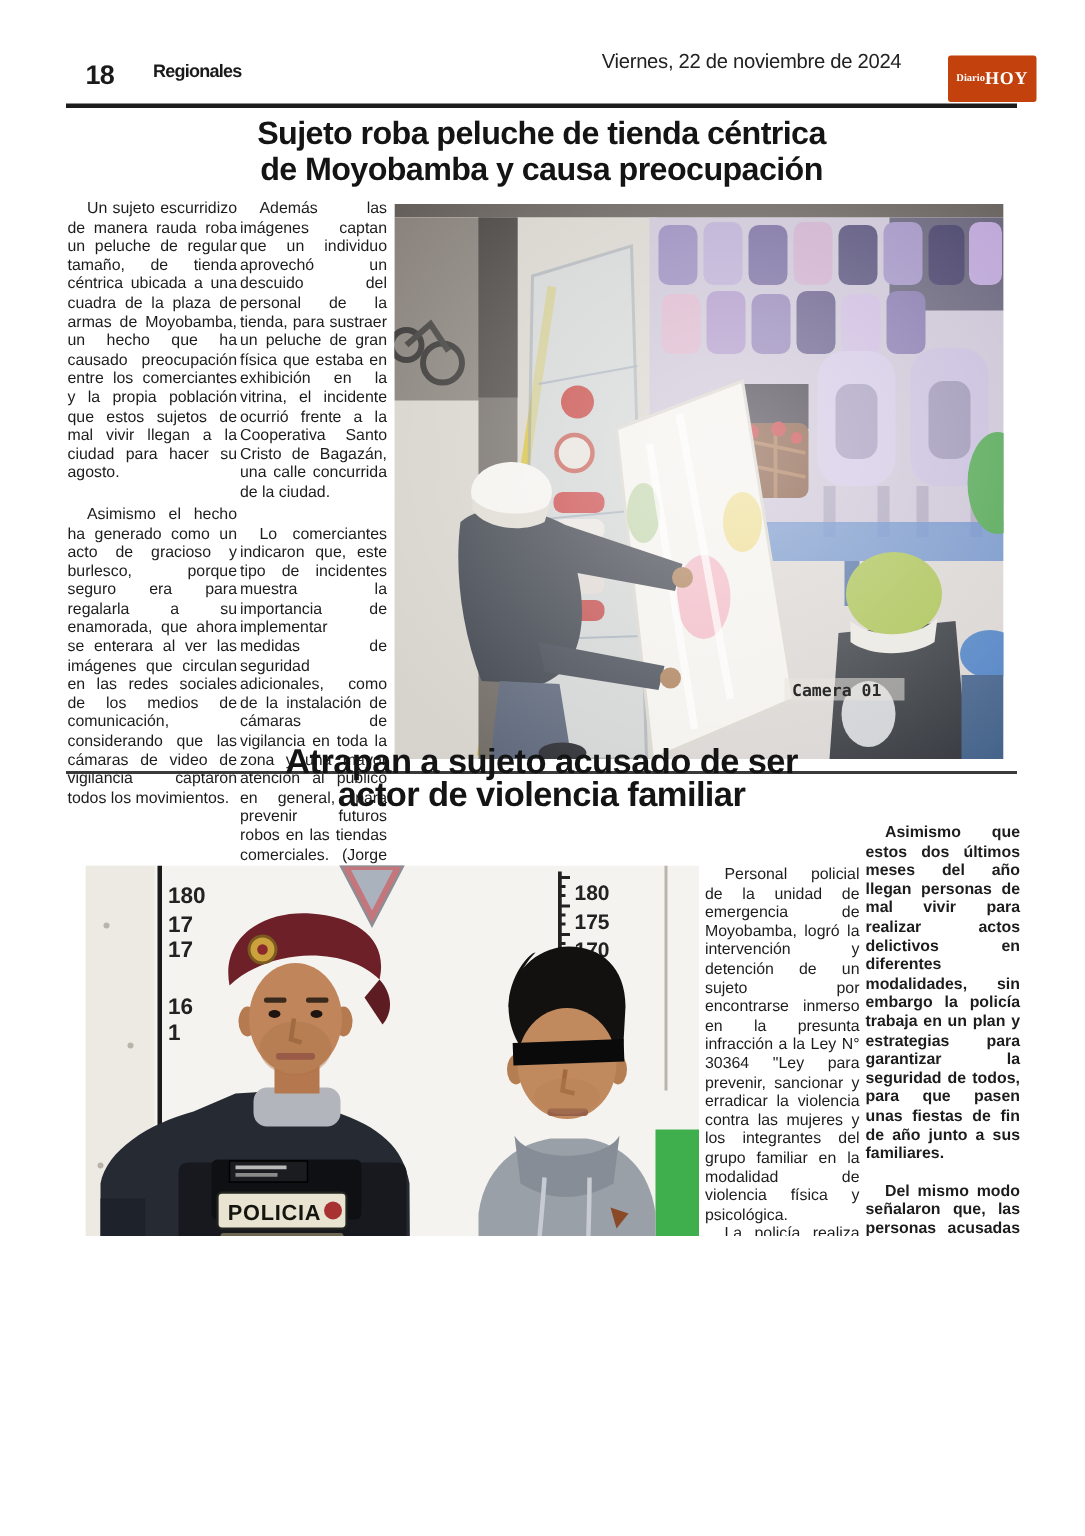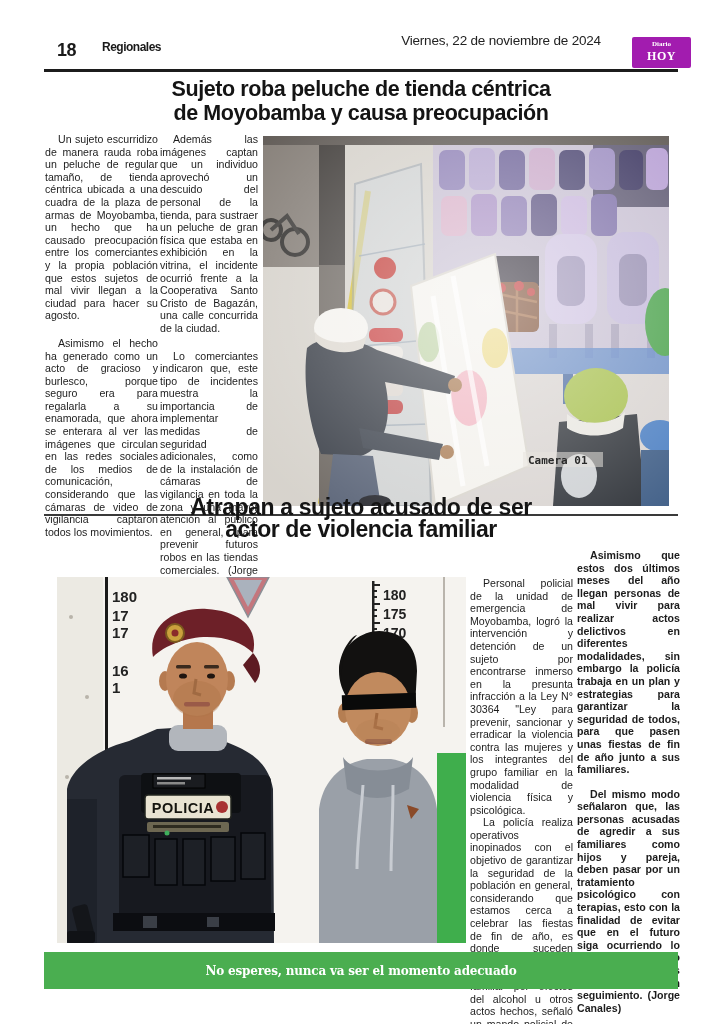--- a/index.html
+++ b/index.html
@@ -1,25 +1,25 @@
 <!DOCTYPE html>
 <html><head>
 <meta charset="utf-8">
 <style>
   html,body{margin:0;padding:0;background:#ffffff;}
-  .page{position:relative;width:723px;height:1024px;background:#fff;overflow:hidden;
+  .page{position:relative;width:723px;height:824px;background:#fff;overflow:hidden;
         font-family:"Liberation Sans",sans-serif;color:#1a1a1a;border-radius:21px;}
   .abs{position:absolute;}
 
   
   .pagenum{left:57px;top:40px;font-size:18px;font-weight:bold;letter-spacing:-0.5px;}
   .section{left:102px;top:40px;font-size:12px;font-weight:bold;letter-spacing:-0.5px;}
   .date{left:380px;top:33px;width:242px;text-align:center;font-size:13.5px;letter-spacing:-0.2px;color:#222;}
-  .logo{left:632px;top:37px;width:59px;height:31px;background:#a21caf;border-radius:2px;
-        display:flex;flex-direction:column;align-items:center;justify-content:center;color:#fff;}
+  .logo{left:632px;top:37px;width:59px;height:31px;background:#c2410c;border-radius:2px;
+        display:flex;flex-direction:row;align-items:center;justify-content:center;color:#fff;}
   .logo .small{font-size:7px;font-weight:bold;line-height:7px;font-family:"Liberation Serif",serif;}
   .logo .big{font-size:12px;font-weight:bold;line-height:17px;font-family:"Liberation Serif",serif;letter-spacing:0.5px;text-align:right;}
   .toprule{left:44px;top:69px;width:634px;height:2.5px;background:#1c1c1c;}
 
   
   .headline{left:44px;width:634px;text-align:center;font-weight:bold;color:#141414;letter-spacing:-0.4px;}
   .h1{top:78px;font-size:21.5px;line-height:23.5px;}
   .h2{top:496px;font-size:23px;line-height:22px;}
 
   

